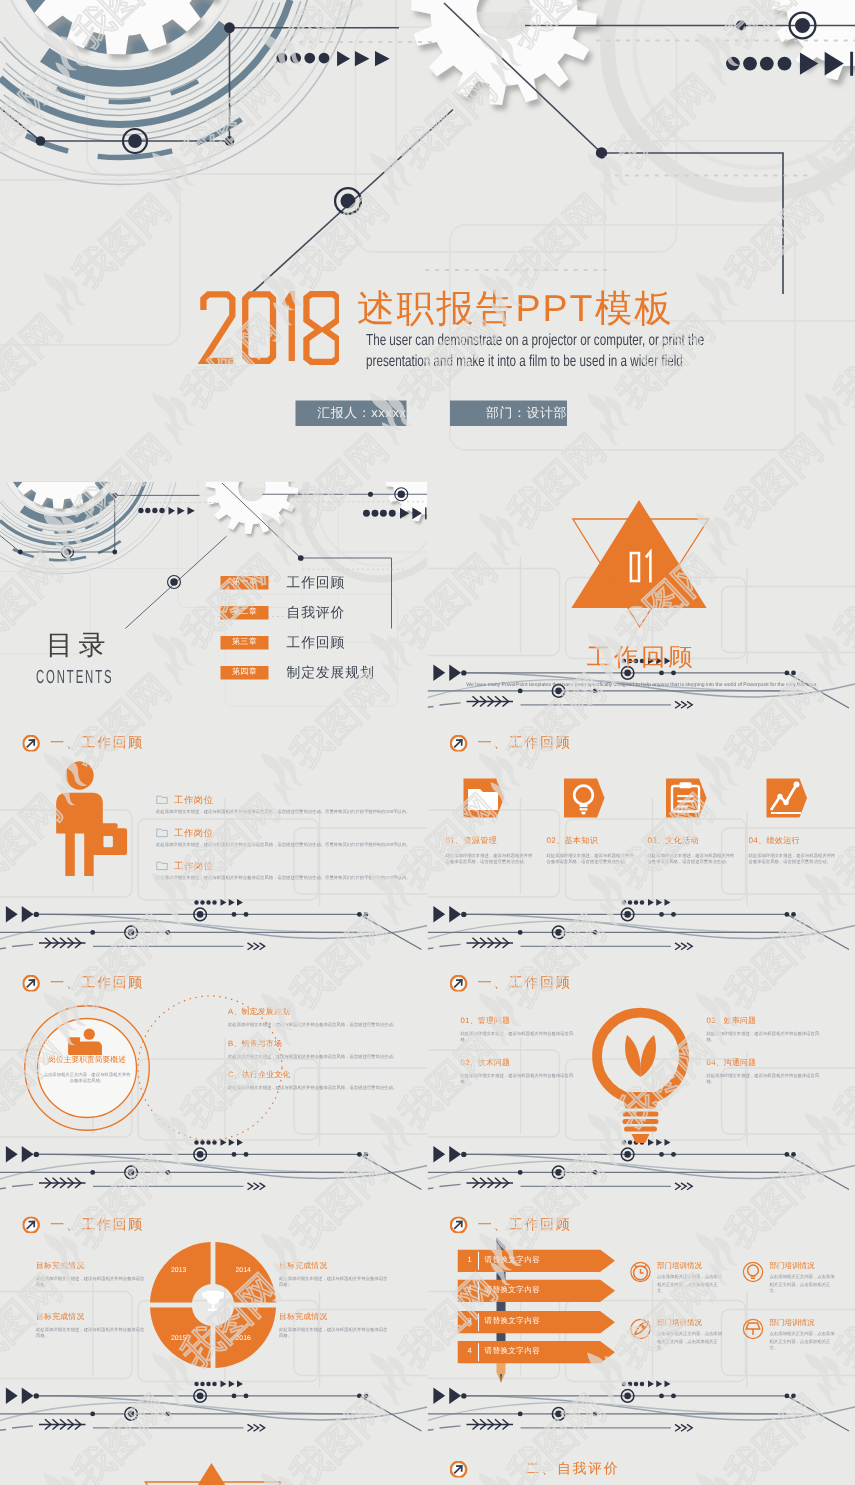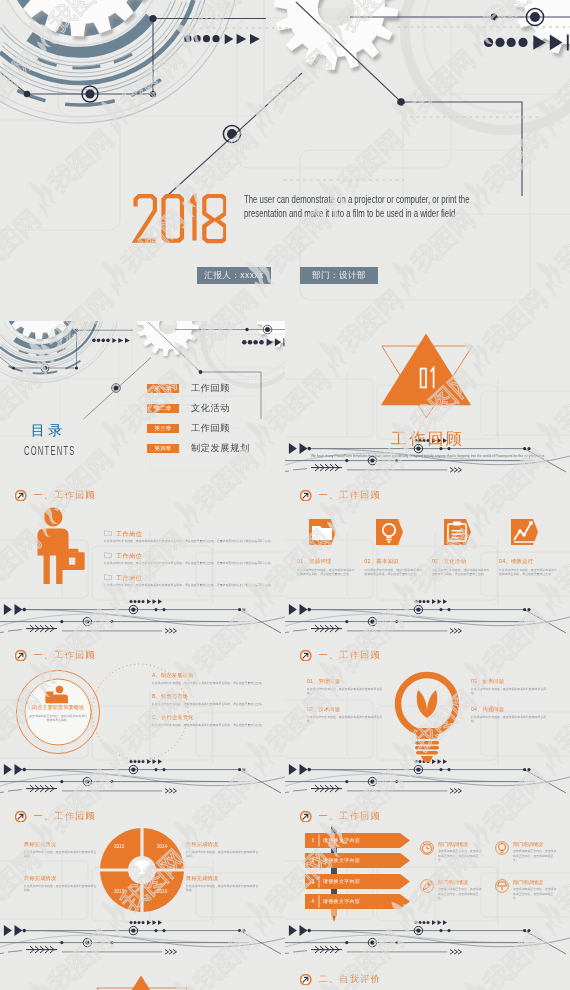--- a/index.html
+++ b/index.html
@@ -16,40 +16,40 @@
   .rw1{top:321px;} .rw2{top:481.5px;} .rw3{top:642px;} .rw4{top:802.5px;} .rw5{top:963px;}
   .wm{position:absolute;left:0;top:0;width:570px;height:990px;pointer-events:none;z-index:50;}
   .wmT{font-family:"Liberation Sans",sans-serif;font-size:26px;fill:none;stroke:#dcdcda;stroke-width:1.2;letter-spacing:-0.5px;}
   .wm{opacity:.72;}
   
   .cvYear{position:absolute;left:132px;top:194px;width:94px;height:51px;}
   .cvTitle{position:absolute;left:238px;top:192px;width:260px;}
   .cvMain{font-size:25px;line-height:28px;color:#e8782a;letter-spacing:1.4px;font-weight:400;white-space:nowrap;}
   .cvSub{font-size:10.6px;line-height:14.2px;color:#3f4652;white-space:nowrap;margin-left:6px;
          transform:scaleX(0.735);transform-origin:left center;}
-  .cvTag{position:absolute;background:#6d7f8d;color:#f2f2f2;font-size:8.6px;line-height:17px;height:17px;text-align:center;letter-spacing:.4px;}
+  .cvTag{position:absolute;background:#6d7f8d;color:#f2f2f2;font-size:8.6px;line-height:17px;height:17px;text-align:right;letter-spacing:.4px;}
   .cvTagL{left:197px;top:267px;width:74px;}
   .cvTagR{left:300px;top:267px;width:78px;}
   
   .tocTitle{position:absolute;left:23.7px;top:99px;}
-  .tocCn{font-size:14px;line-height:20px;color:#0369a1;letter-spacing:3.6px;padding-left:7px;}
+  .tocCn{font-size:18px;line-height:20px;color:#404040;letter-spacing:3.6px;padding-left:7px;}
   .tocEn{font-size:12.6px;line-height:13px;color:#49515e;letter-spacing:2.1px;margin-top:5px;transform:scaleX(0.6);transform-origin:left center;}
   .tocList{position:absolute;left:147px;top:62.5px;}
   .tocRow{display:flex;align-items:center;height:9.2px;margin-bottom:10.9px;}
   .tocChip{width:32px;height:9.2px;background:#e8782a;color:#fff;font-size:5.4px;line-height:9.2px;text-align:center;letter-spacing:.2px;}
   .tocLabel{margin-left:12px;font-size:9.2px;line-height:9.2px;color:#3f4652;letter-spacing:.6px;}
   
   .secNum{position:absolute;left:134px;top:45px;width:18.3px;height:24px;}
   .secTitle{position:absolute;left:0;right:0;top:109px;text-align:center;font-size:16px;line-height:18px;color:#e8782a;letter-spacing:2.2px;}
   .secDesc{position:absolute;left:18px;width:250px;top:133px;font-size:3.4px;line-height:4.6px;color:#6a7180;text-align:center;}
   
   .hdr{position:absolute;left:15.2px;top:8px;display:flex;align-items:center;}
   .hdrIcon{width:11.4px;height:11.4px;flex:0 0 auto;}
   .hdrTxt{margin-left:6.9px;font-size:9.3px;line-height:11.4px;color:#e8782a;letter-spacing:1.1px;white-space:nowrap;}
-  .hdr2{top:10.5px;}
+  .hdr2{top:10.5px;gap:32px;}
   
   .jobList{position:absolute;left:104px;top:48px;width:176px;}
   .jobItem{margin-bottom:9px;}
   .jobHead{display:flex;align-items:center;}
   .jobIcon{width:8px;height:6.5px;flex:0 0 auto;}
   .jobTitle{margin-left:4px;font-size:6.2px;line-height:7px;color:#e8782a;letter-spacing:.4px;}
   .jobBody{margin-top:2px;font-size:2.9px;line-height:4.3px;color:#8a8f99;width:170px;}
   
   .fourRow{position:absolute;left:12px;top:35px;width:262px;display:flex;justify-content:space-between;}
   .fourCell{width:60px;}
@@ -250,20 +250,21 @@
   <svg class="cvYear" viewBox="0 0 94 51">
     <title>2018</title>
     <g fill="none" stroke="#e8782a" stroke-width="4.2" stroke-linejoin="miter">
       <path d="M3.6 12.6 L3.6 5.2 L6.9 2.2 L19.6 2.2 L22.9 5.2 L22.9 16.4 L3.6 46.6 L23.5 46.6"></path>
       <path d="M31.5 5.2 L34.5 2.2 L47 2.2 L50 5.2 L50 43.6 L47 46.6 L34.5 46.6 L31.5 43.6 Z"></path>
       <path d="M57.6 9.6 L62.5 2.2 L62.5 46.6"></path>
       <path d="M75.6 2 L90 2 L93.2 4.6 L93.2 19.4 L84.3 25.8 L93.2 32.2 L93.2 44.6 L90 47.2 L75.6 47.2 L72.3 44.6 L72.3 32.2 L81.2 25.8 L72.3 19.4 L72.3 4.6 Z"></path>
     </g>
   </svg>
   <div class="cvTitle">
+    <div class="cvMain">述职报告PPT模板</div>
     <div class="cvSub">The user can demonstrate on a projector or computer, or print the</div>
     <div class="cvSub">presentation and make it into a film to be used in a wider  field</div>
   </div>
   <div class="cvTag cvTagL">汇报人：xxxxx</div>
   <div class="cvTag cvTagR">部门：设计部</div>
 </div>
 
 <div class="slide sm c0 rw1">
   <svg class="sv" viewBox="0 0 285 160.5">
     <rect width="285" height="160.5" fill="#e9e9e7"></rect>
@@ -275,21 +276,21 @@
     <div class="tocCn">目录</div>
     <div class="tocEn">CONTENTS</div>
   </div>
   <div class="tocList">
         <div class="tocRow">
           <div class="tocChip">第一章</div>
           <div class="tocLabel">工作回顾</div>
         </div>
         <div class="tocRow">
           <div class="tocChip">第二章</div>
-          <div class="tocLabel">文化活动</div>
+          <div class="tocLabel">自我评价</div>
         </div>
         <div class="tocRow">
           <div class="tocChip">第三章</div>
           <div class="tocLabel">工作回顾</div>
         </div>
         <div class="tocRow">
           <div class="tocChip">第四章</div>
           <div class="tocLabel">制定发展规划</div>
         </div>
       </div>

